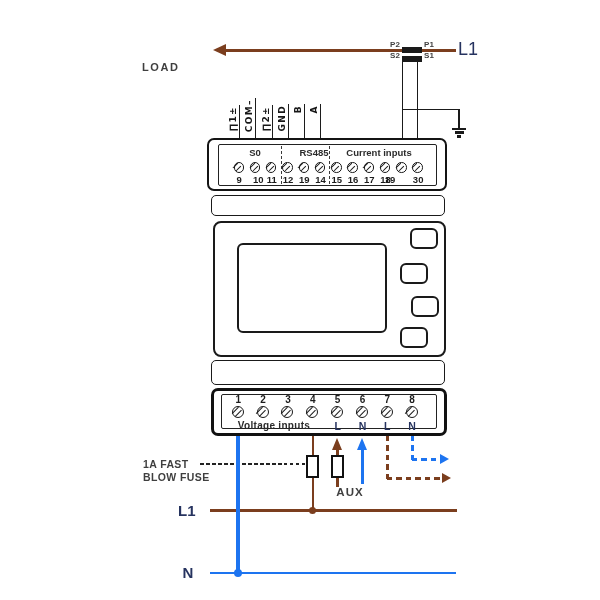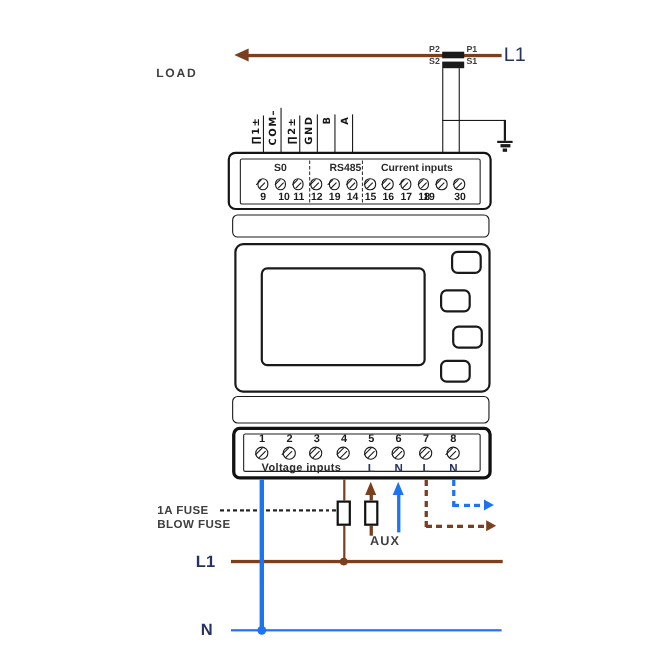--- a/index.html
+++ b/index.html
@@ -233,21 +233,21 @@
   <div class="abs fuse" style="left:331px;top:454.5px;width:9px;height:19px;"></div>
 
   <div class="abs dashv-brown" style="left:385.8px;top:436px;width:3px;height:43.5px;"></div>
   <div class="abs dashh-brown" style="left:387px;top:476.5px;width:55px;height:3px;"></div>
   <div class="abs arr-right-brown" style="left:441.5px;top:472.5px;"></div>
 
   <div class="abs dashv-blue" style="left:410.6px;top:436px;width:3px;height:24.5px;"></div>
   <div class="abs dashh-blue" style="left:412px;top:457.5px;width:28px;height:3px;"></div>
   <div class="abs arr-right-blue" style="left:439.5px;top:453.5px;"></div>
 
-  <div class="abs note" style="left:143px;top:457.5px;">1A FUSE</div>
+  <div class="abs note" style="left:143px;top:457.5px;">1A FAST</div>
   <div class="abs note" style="left:143px;top:470.5px;">BLOW FUSE</div>
 
   <div class="abs aux ctr" style="left:330px;top:486px;width:40px;">AUX</div>
 
   <div class="abs wirelbl buslbl" style="left:178px;top:501.5px;">L1</div>
   <div class="abs brown" style="left:210px;top:508.8px;width:247px;height:2.8px;"></div>
   <div class="abs dot brown" style="left:309.3px;top:506.8px;width:7px;height:7px;"></div>
 
   <div class="abs wirelbl buslbl" style="left:182.5px;top:564px;">N</div>
   <div class="abs blue" style="left:210px;top:571.5px;width:246px;height:2.8px;"></div>

